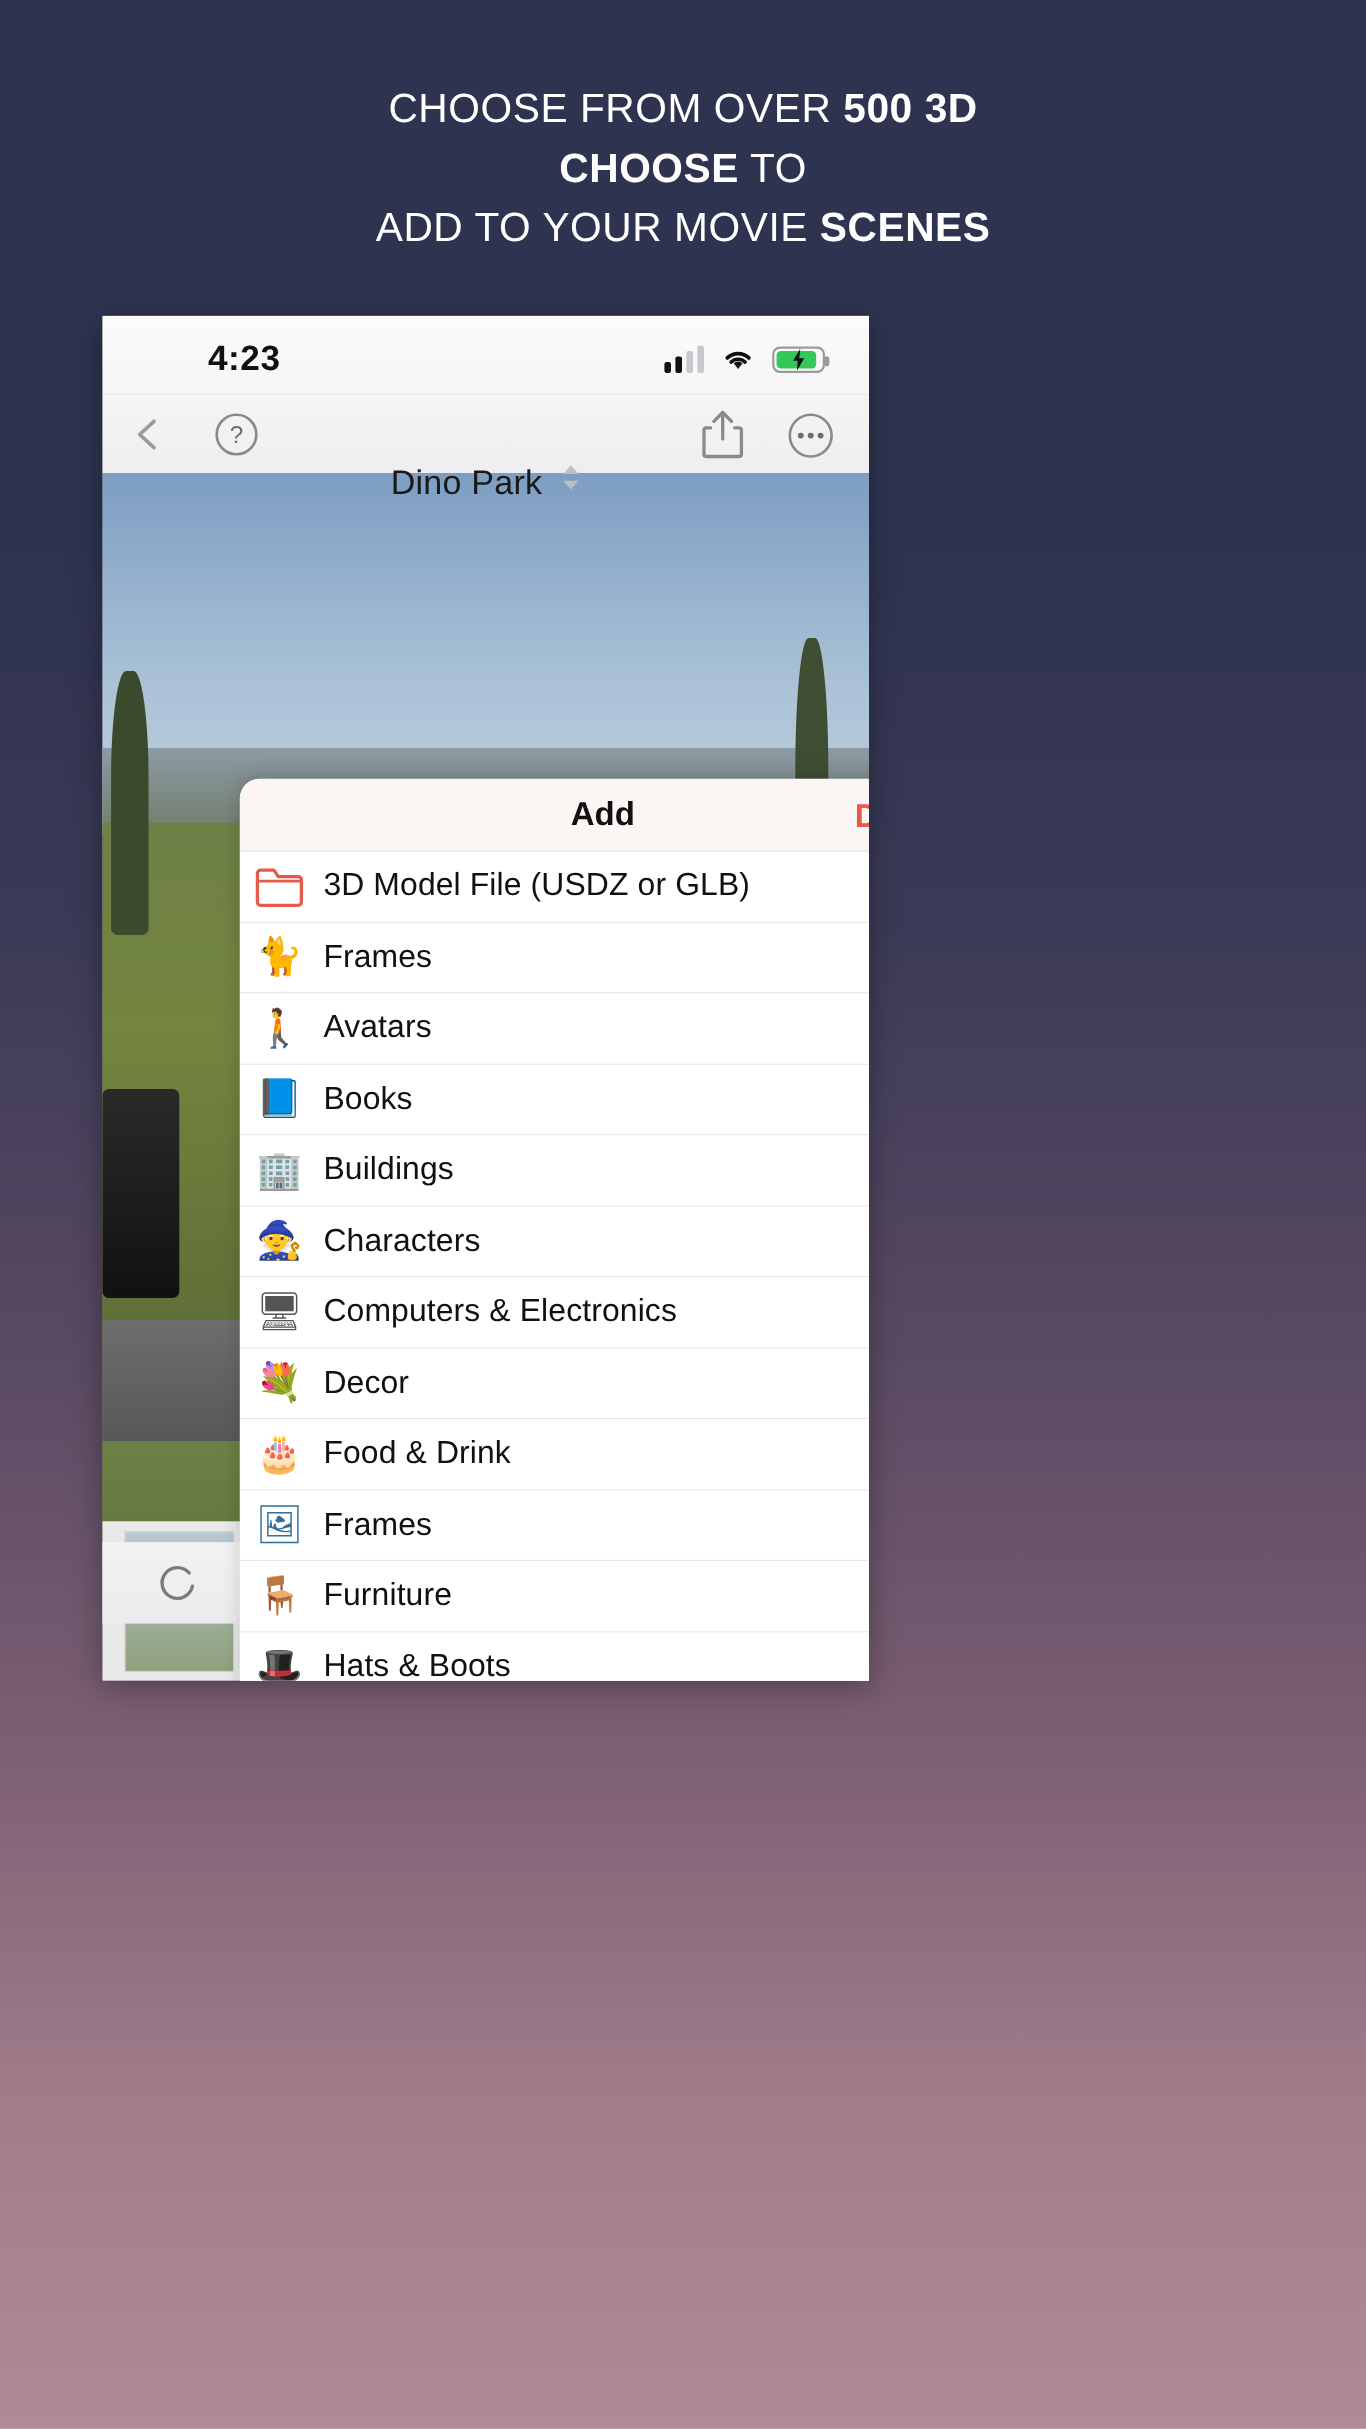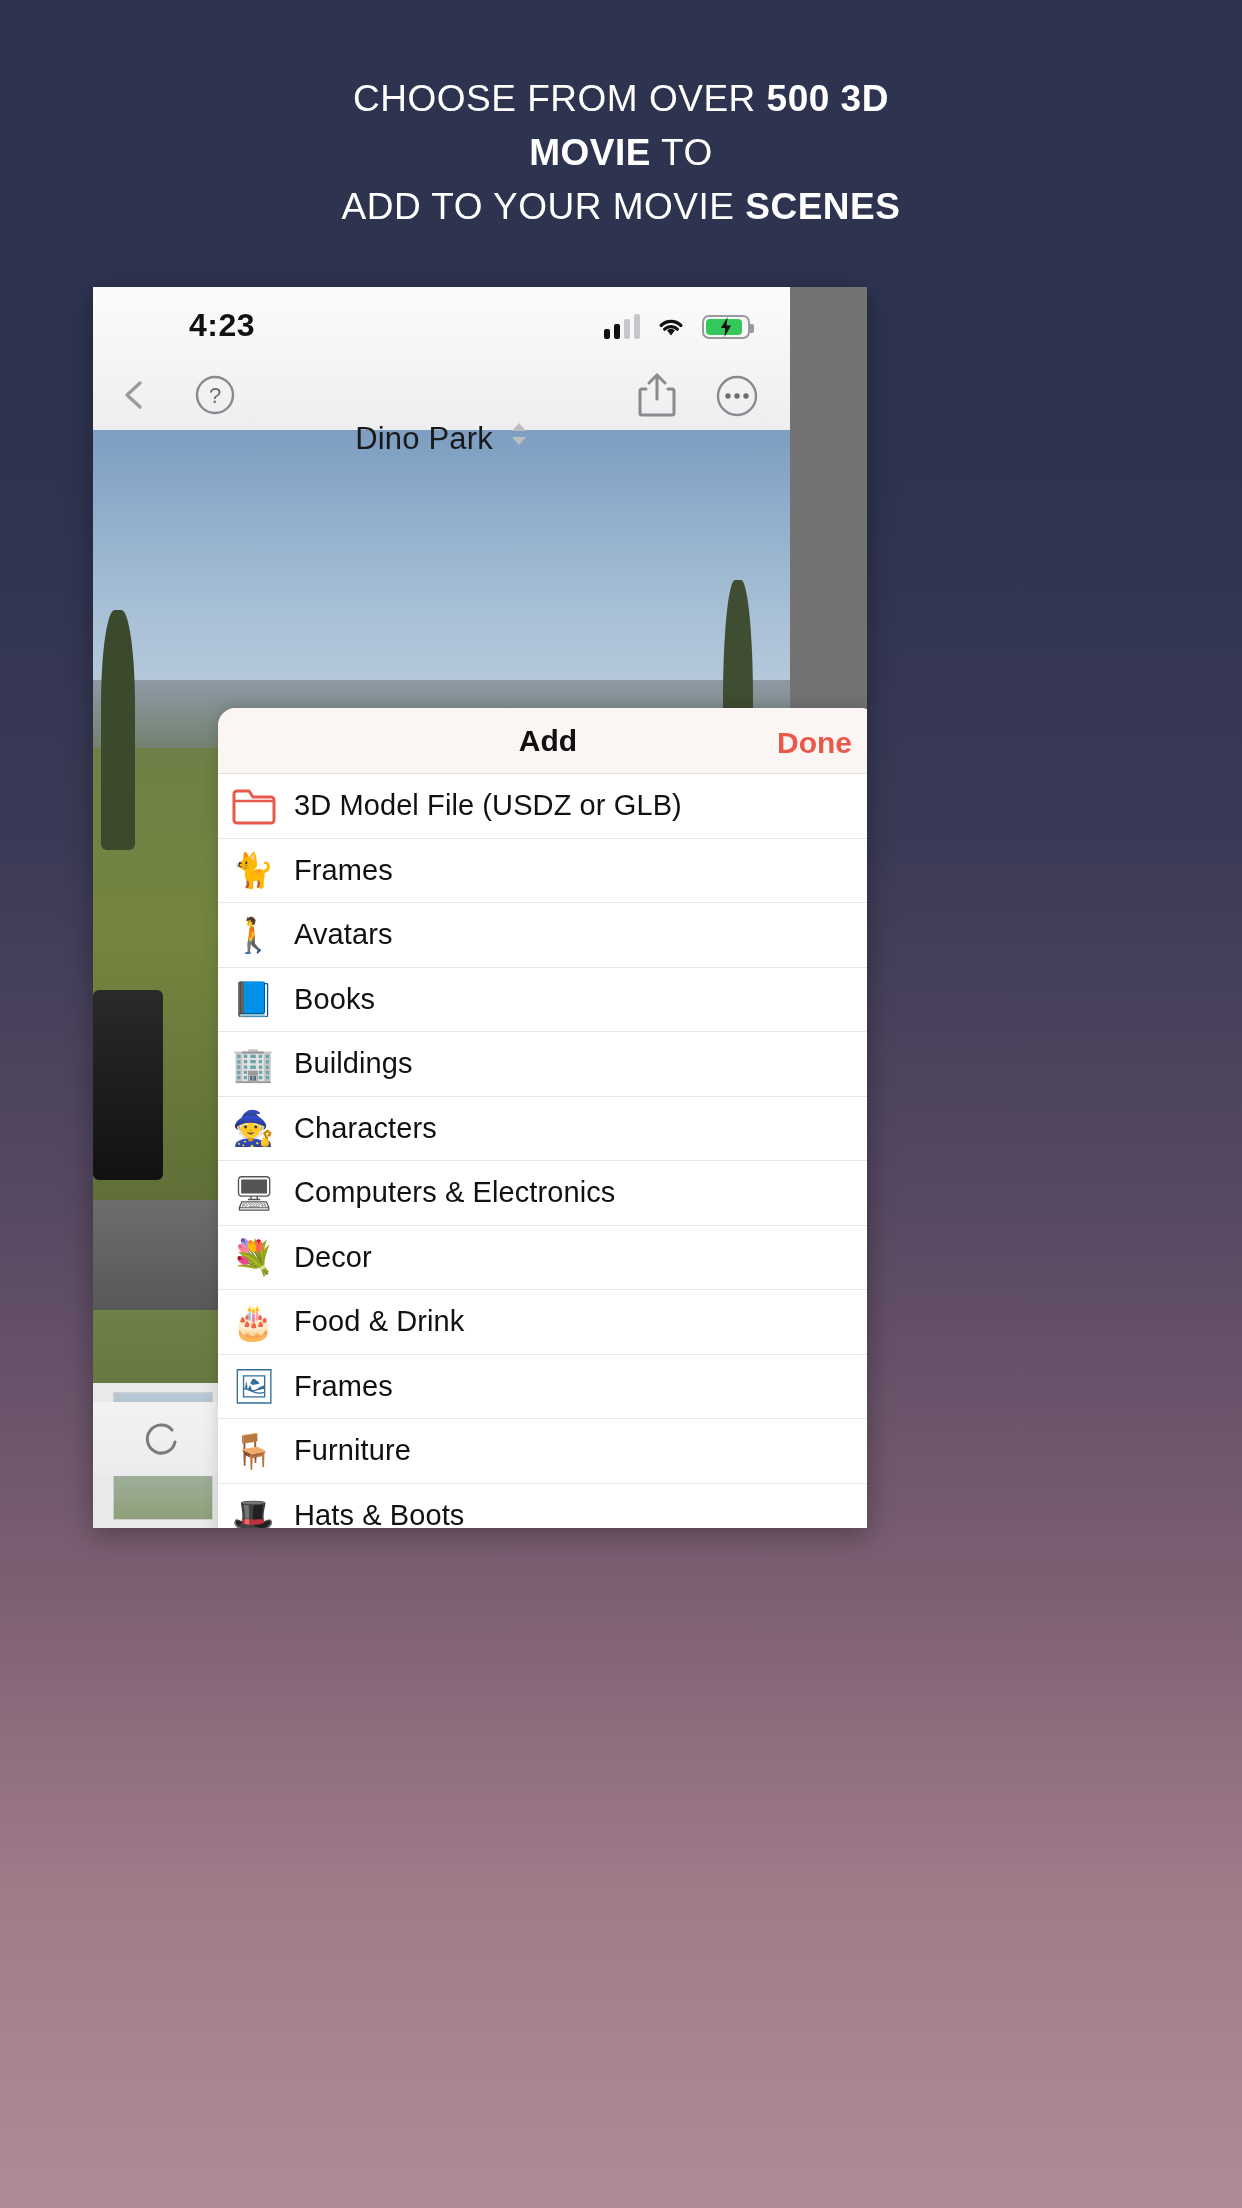--- a/index.html
+++ b/index.html
@@ -20,21 +20,21 @@
     font-family:"Liberation Sans", sans-serif;
     font-size:37px; line-height:54px; letter-spacing:0.5px;
   }
   .headline .ln { display:block; white-space:nowrap; }
   .headline b { font-weight:bold; }
   .headline .thin { font-weight:400; }
 
   
   .phone {
     position:absolute; left:93px; top:287px;
-    width:774px; height:1241px;
+    width:697px; height:1241px;
     background:#737373;
     box-shadow:0 6px 26px rgba(0,0,0,0.33);
     overflow:hidden;
   }
 
   
   .scene { position:absolute; left:0; top:143px; width:697px; height:1098px; overflow:hidden; }
   .sky { position:absolute; left:0; top:0; width:100%; height:330px;
          background:linear-gradient(180deg,#7d9ec2 0%, #a8c0d6 55%, #c3d2df 100%); }
   .mtn { position:absolute; left:0; top:250px; width:100%; height:80px;
@@ -143,21 +143,21 @@
     bottom:10px; width:8px; height:40px; background:#111; border-radius:4px;
   }
 
   svg { display:block; }
 </style>
 </head>
 <body>
 
 <div class="headline">
   <span class="ln"><span class="thin">CHOOSE FROM OVER </span><b>500 3D</b></span>
-  <span class="ln"><b>MOVIE</b><span class="thin"> TO</span></span>
+  <span class="ln"><b>CHOOSE</b><span class="thin"> TO</span></span>
   <span class="ln"><span class="thin">ADD TO YOUR MOVIE </span><b>SCENES</b></span>
 </div>
 
 <div class="phone">
 
   <div class="scene">
     <div class="sky"></div>
     <div class="mtn"></div>
     <div class="grass"></div>
     <div class="tree" style="left:8px;top:180px;width:34px;height:240px;border-radius:40% 40% 6px 6px;"></div>

